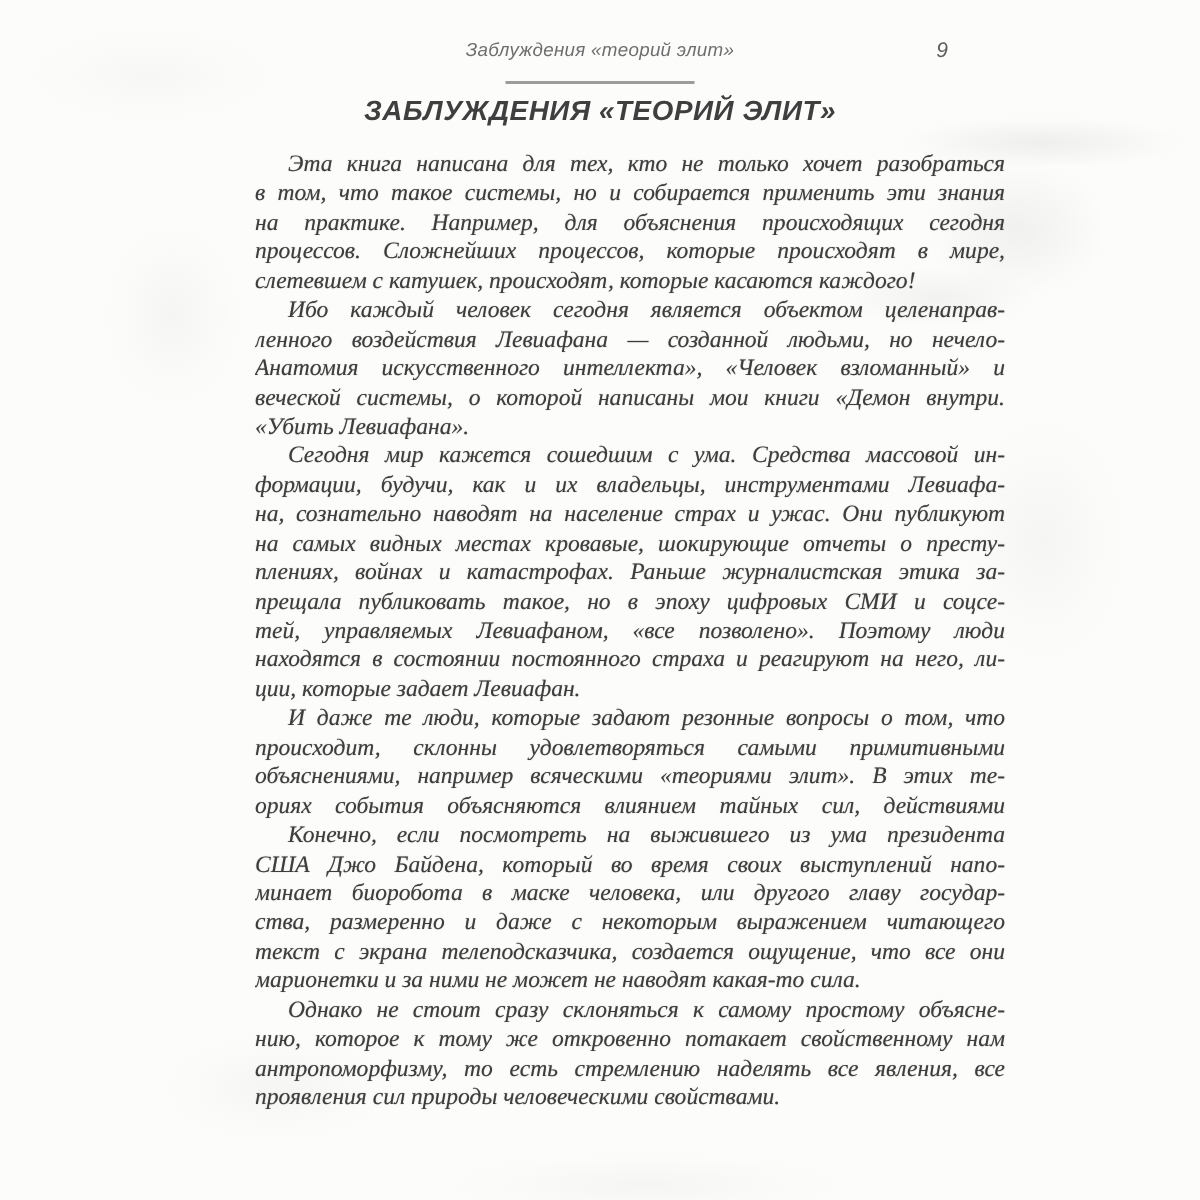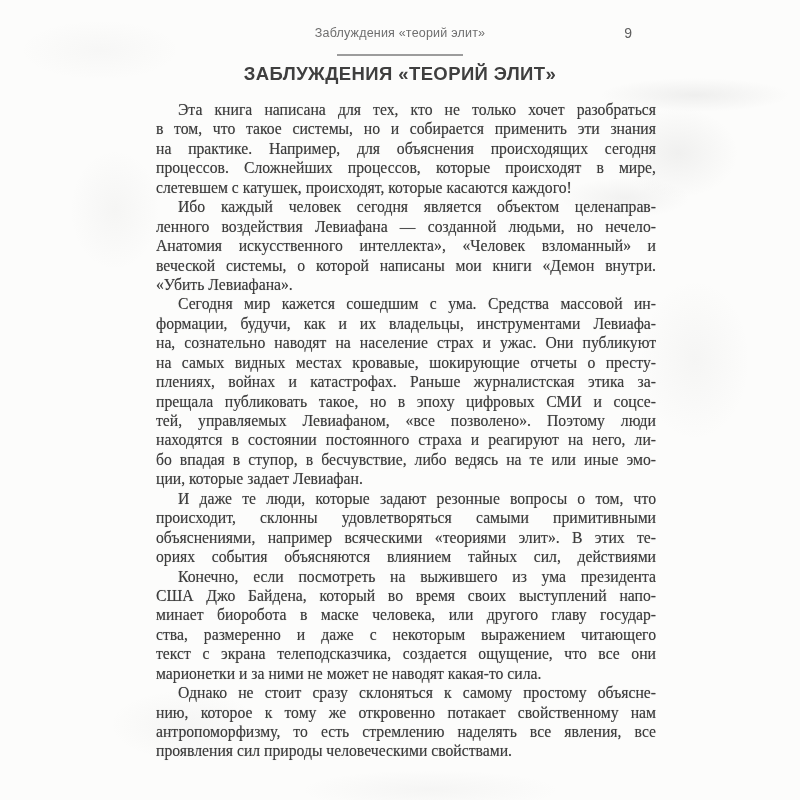--- a/index.html
+++ b/index.html
@@ -8,20 +8,21 @@
     --title:#3f3f3f;
     --rule:#9c9c9c;
     --paper:#fcfcfb;
   }
   *{margin:0;padding:0;box-sizing:border-box;}
   html,body{width:800px;height:800px;overflow:hidden;}
   body{background:#ffffff;font-family:"Liberation Serif", serif;}
   .page{
     position:absolute; inset:0; width:800px; height:800px;
     background:var(--paper);
+    font-style:italic;
   }
   
   .smudge{position:absolute;border-radius:50%;pointer-events:none;}
   .s1{left:600px;top:78px;width:190px;height:34px;background:radial-gradient(closest-side,rgba(120,120,120,0.10),rgba(120,120,120,0));}
   .s2{left:618px;top:108px;width:120px;height:90px;background:radial-gradient(closest-side,rgba(120,120,120,0.09),rgba(120,120,120,0));}
   .s3{left:560px;top:178px;width:130px;height:40px;background:radial-gradient(closest-side,rgba(120,120,120,0.08),rgba(120,120,120,0));}
   .s4{left:70px;top:150px;width:90px;height:120px;background:radial-gradient(closest-side,rgba(120,120,120,0.05),rgba(120,120,120,0));}
   .s5{left:640px;top:280px;width:110px;height:160px;background:radial-gradient(closest-side,rgba(120,120,120,0.05),rgba(120,120,120,0));}
   .s6{left:110px;top:690px;width:150px;height:70px;background:radial-gradient(closest-side,rgba(120,120,120,0.05),rgba(120,120,120,0));}
   .s7{left:300px;top:770px;width:260px;height:40px;background:radial-gradient(closest-side,rgba(120,120,120,0.05),rgba(120,120,120,0));}
@@ -43,21 +44,21 @@
     background:var(--rule);
   }
   .chapter-title{
     position:absolute; top:63px; left:0; width:800px;
     text-align:center;
     font-family:"Liberation Sans", sans-serif;
     font-size:18.5px; font-weight:700; letter-spacing:0.4px;
     color:var(--title);
   }
   .body-text{
-    position:absolute; top:100px; left:156px; width:500px;
+    position:absolute; top:100px; left:170px; width:500px;
     font-size:15.7px; line-height:19.45px; color:var(--text);
     text-shadow:0 0 0.7px rgba(70,70,70,0.55);
   }
   .line{
     width:100%; height:19.45px; overflow:hidden; white-space:nowrap;
     text-align:justify; text-align-last:justify;
   }
   .line.indent{ padding-left:22px; }
   .line.para-end{ text-align-last:left; }
 </style>
@@ -95,21 +96,20 @@
       <div class="line">веческой системы, о которой написаны мои книги «Демон внутри.</div>
       <div class="line para-end">«Убить Левиафана».</div>
       <div class="line indent">Сегодня мир кажется сошедшим с ума. Средства массовой ин-</div>
       <div class="line">формации, будучи, как и их владельцы, инструментами Левиафа-</div>
       <div class="line">на, сознательно наводят на население страх и ужас. Они публикуют</div>
       <div class="line">на самых видных местах кровавые, шокирующие отчеты о престу-</div>
       <div class="line">плениях, войнах и катастрофах. Раньше журналистская этика за-</div>
       <div class="line">прещала публиковать такое, но в эпоху цифровых СМИ и соцсе-</div>
       <div class="line">тей, управляемых Левиафаном, «все позволено». Поэтому люди</div>
       <div class="line">находятся в состоянии постоянного страха и реагируют на него, ли-</div>
-      <div class="line">бо впадая в ступор, в бесчувствие, либо ведясь на те или иные эмо-</div>
       <div class="line para-end">ции, которые задает Левиафан.</div>
       <div class="line indent">И даже те люди, которые задают резонные вопросы о том, что</div>
       <div class="line">происходит, склонны удовлетворяться самыми примитивными</div>
       <div class="line">объяснениями, например всяческими «теориями элит». В этих те-</div>
       <div class="line">ориях события объясняются влиянием тайных сил, действиями</div>
       <div class="line indent">Конечно, если посмотреть на выжившего из ума президента</div>
       <div class="line">США Джо Байдена, который во время своих выступлений напо-</div>
       <div class="line">минает биоробота в маске человека, или другого главу государ-</div>
       <div class="line">ства, размеренно и даже с некоторым выражением читающего</div>
       <div class="line">текст с экрана телеподсказчика, создается ощущение, что все они</div>

